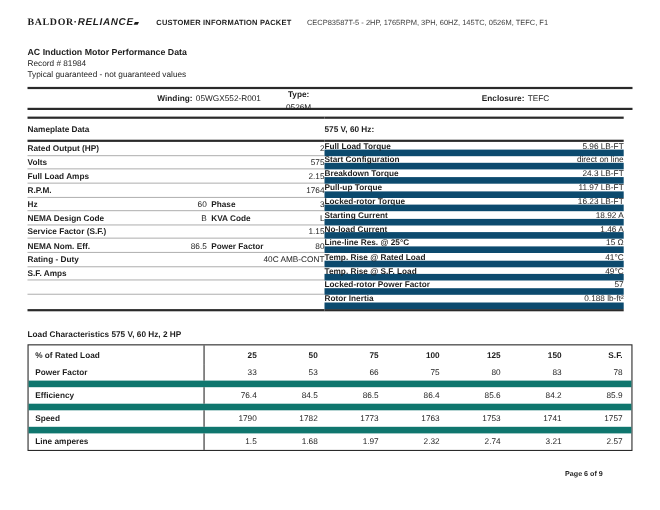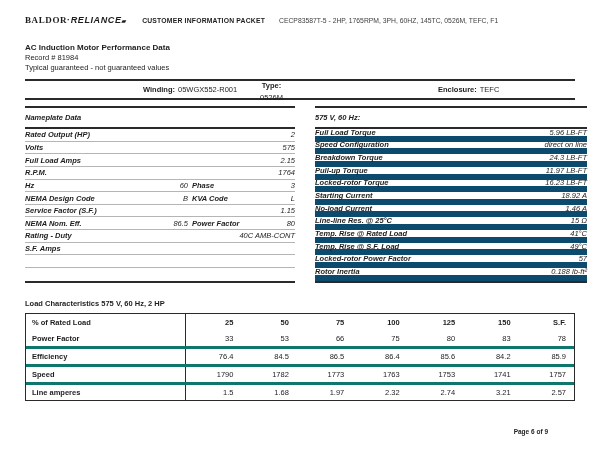--- a/index.html
+++ b/index.html
@@ -20,41 +20,41 @@
   .titleblock{position:absolute;top:43px;left:25px;line-height:10px;}
   .t1{font-size:8px;font-weight:bold;}
   .t2{font-size:7.5px;}
   
   .windbar{position:absolute;top:79px;left:25px;right:25px;height:21px;
     border-top:2px solid #2a2a2a;border-bottom:2px solid #2a2a2a;font-size:7.5px;}
   .windbar .pair{position:absolute;top:0;height:100%;display:flex;align-items:center;gap:3px;}
   .windbar .pw{left:118px;justify-content:space-between;} .windbar .pt{left:235px;flex-direction:column;} .windbar .pe{left:413px;}
   .blbl{font-weight:bold;}
   
-  .np{position:absolute;top:106px;left:25px;display:flex;gap:20px;font-size:7.5px;font-style:italic;}
+  .np{position:absolute;top:106px;left:25px;display:flex;gap:0;font-size:7.5px;}
   .npt{width:270px;border-bottom:2px solid #2a2a2a;}
   .npt.rgt{width:272px;}
   .npt .head{height:23px;border-top:2px solid #2a2a2a;border-bottom:2px solid #2a2a2a;
     display:flex;flex-direction:column;justify-content:center;font-weight:bold;line-height:9px;}
   .head .ind{padding-left:7px;}
   .npl-row{display:grid;grid-template-columns:163px 1fr auto;height:12.65px;
     align-items:center;border-bottom:1px solid #b5b5b5;}
   .npl-row .c1{display:flex;justify-content:space-between;align-items:center;}
   .npl-row .c2{padding-left:4px;}
   .npr-row{display:flex;align-items:center;height:12.65px;border-bottom:6px solid #0c4a6e;}
   .npr-row .val{margin-left:auto;}
   .nob{border-bottom:none;}
   .lbl{font-weight:bold;}
   .val{font-weight:normal;}
   
   .load{position:absolute;top:299px;left:25px;right:25px;}
   .load-title{font-size:7.5px;font-weight:bold;}
   .load-tbl{margin-top:5px;border:1.5px solid #2a2a2a;font-size:7.5px;}
   .lrow{display:grid;grid-template-columns:160px repeat(7,1fr);align-items:center;}
-  .lrow + .lrow{border-top:3px solid #0f766e;}
+  .lrow + .lrow{border-top:6px solid #0f766e;}
   .lrow .cell{padding:3px 0;}
   .lrow .cell.first{padding-left:6px;font-weight:bold;border-right:1.5px solid #2a2a2a;align-self:stretch;display:flex;align-items:center;}
   .lrow .cell.num{text-align:right;padding-right:8px;}
   .lrow.lhead .cell{padding:4px 0;}
   .lrow.lhead .cell.first{padding-left:6px;}
   .lrow.lhead .num{font-weight:bold;padding-right:8px;}
   
   .footer{position:absolute;top:428px;right:52px;font-size:6.5px;font-weight:bold;}
 </style>
 </head>
@@ -182,21 +182,21 @@
     <div class="npt rgt">
       <div class="head">
         <span class="lbl">575 V, 60 Hz:</span>
       </div>
       <div>
           <div class="npr-row">
             <span class="lbl">Full Load Torque</span>
             <span class="val">5.96 LB-FT</span>
           </div>
           <div class="npr-row">
-            <span class="lbl">Speed Configuration</span>
+            <span class="lbl">Start Configuration</span>
             <span class="val">direct on line</span>
           </div>
           <div class="npr-row">
             <span class="lbl">Breakdown Torque</span>
             <span class="val">24.3 LB-FT</span>
           </div>
           <div class="npr-row">
             <span class="lbl">Pull-up Torque</span>
             <span class="val">11.97 LB-FT</span>
           </div>

